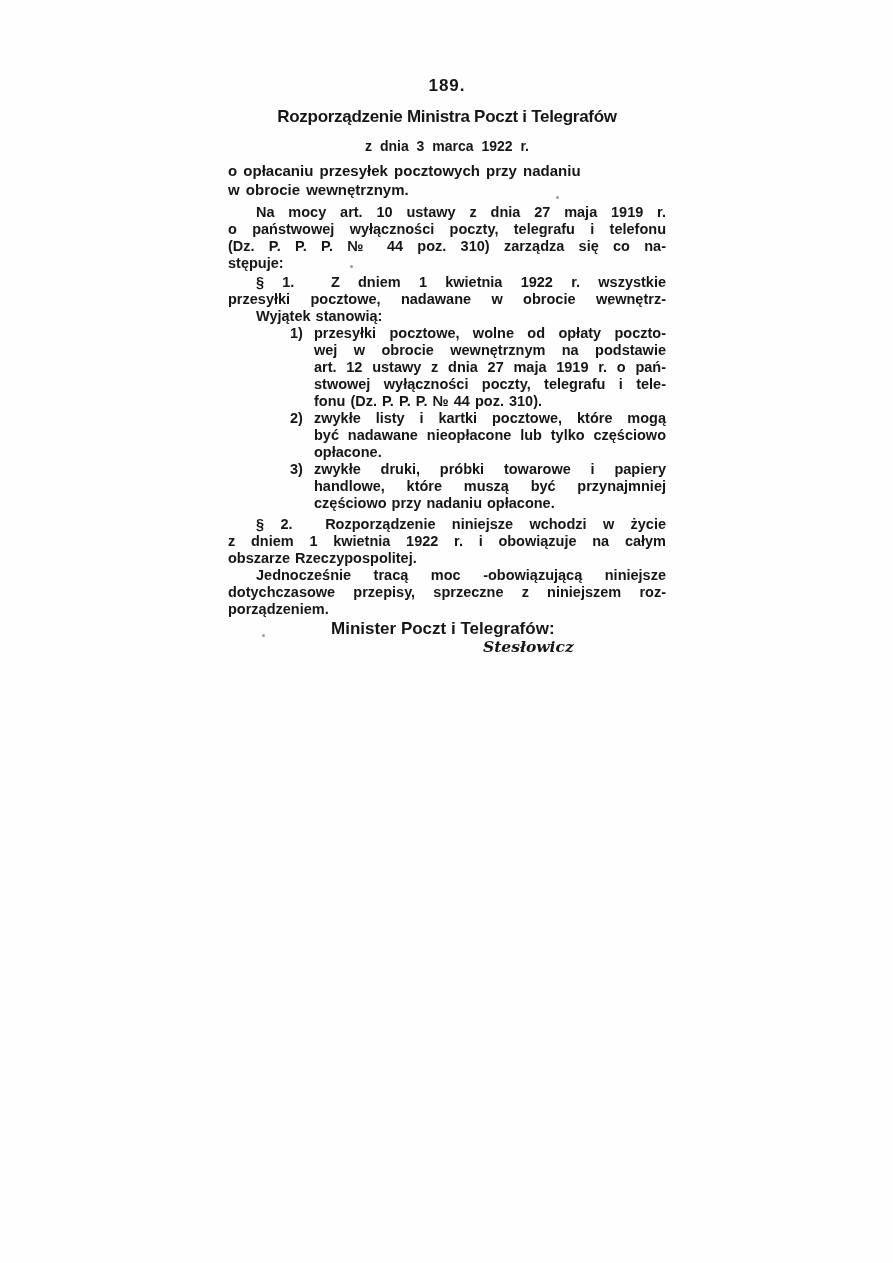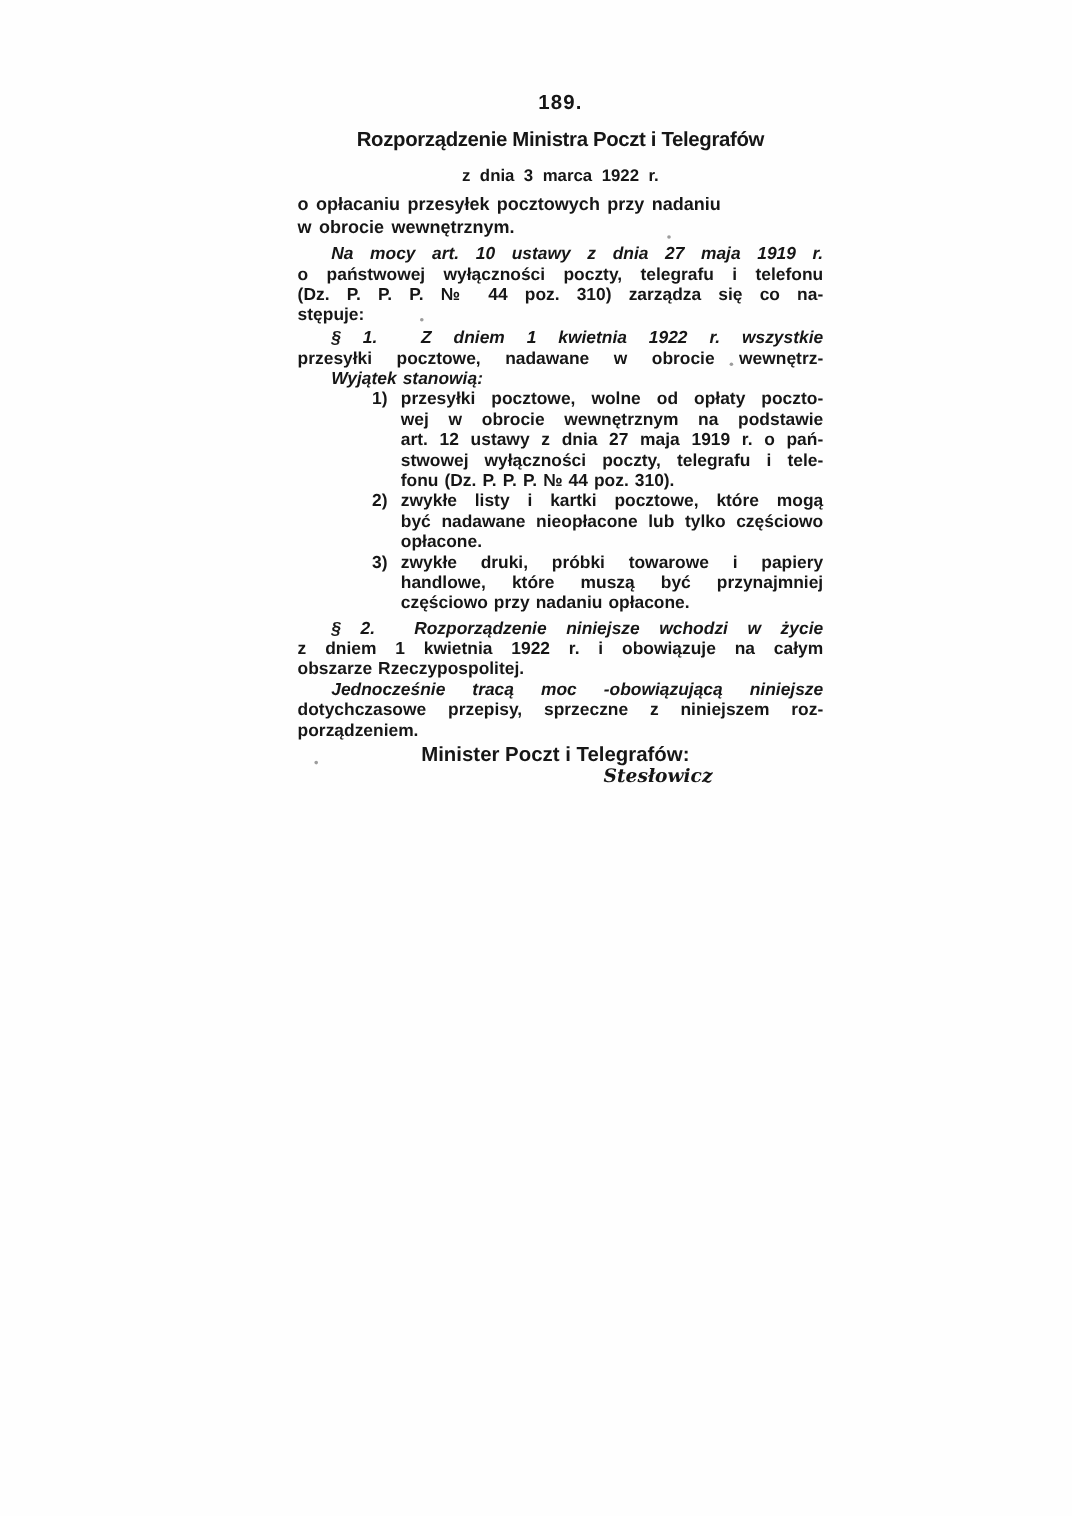--- a/index.html
+++ b/index.html
@@ -9,21 +9,21 @@
     height: 1263px;
     background: #fefefe;
     overflow: hidden;
     font-family: "Liberation Sans", "DejaVu Sans", sans-serif;
     font-weight: bold;
     color: #161616;
     -webkit-font-smoothing: antialiased;
   }
   .column {
     position: absolute;
-    left: 248px;
+    left: 228px;
     top: 76px;
     width: 438px;
   }
   .page-number {
     text-align: center;
     font-size: 17px;
     line-height: 20px;
     letter-spacing: 1px;
   }
   .decree-title {
@@ -49,21 +49,21 @@
     word-spacing: 2px;
   }
   .para { margin: 0; }
   .line {
     font-size: 14.5px;
     line-height: 17px;
     text-align: justify;
     word-spacing: 1px;
   }
   .line.j { text-align-last: justify; }
-  .indent { padding-left: 28px; font-style: italic; }
+  .indent { padding-left: 28px; }
   .intro   { margin-top: 5px; }
   .sec1    { margin-top: 2px; }
   .exception { margin-top: 0; }
   .list-item { position: relative; padding-left: 86px; }
   .item-num {
     position: absolute;
     left: 62px; top: 0;
     font-size: 14.5px;
     line-height: 17px;
   }

